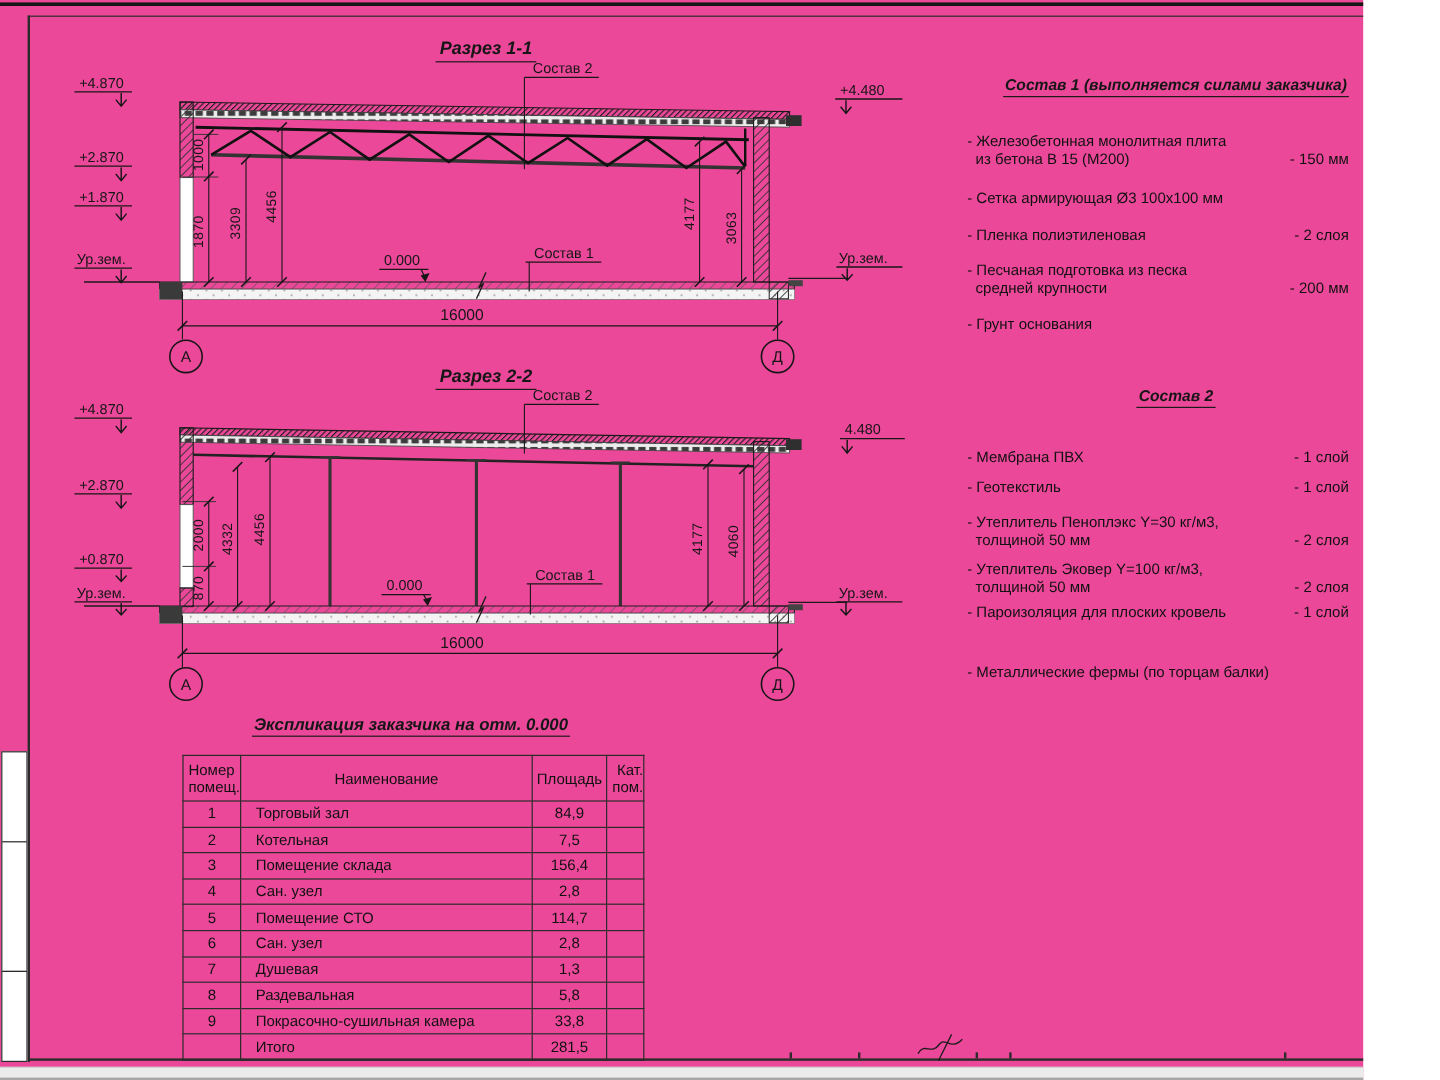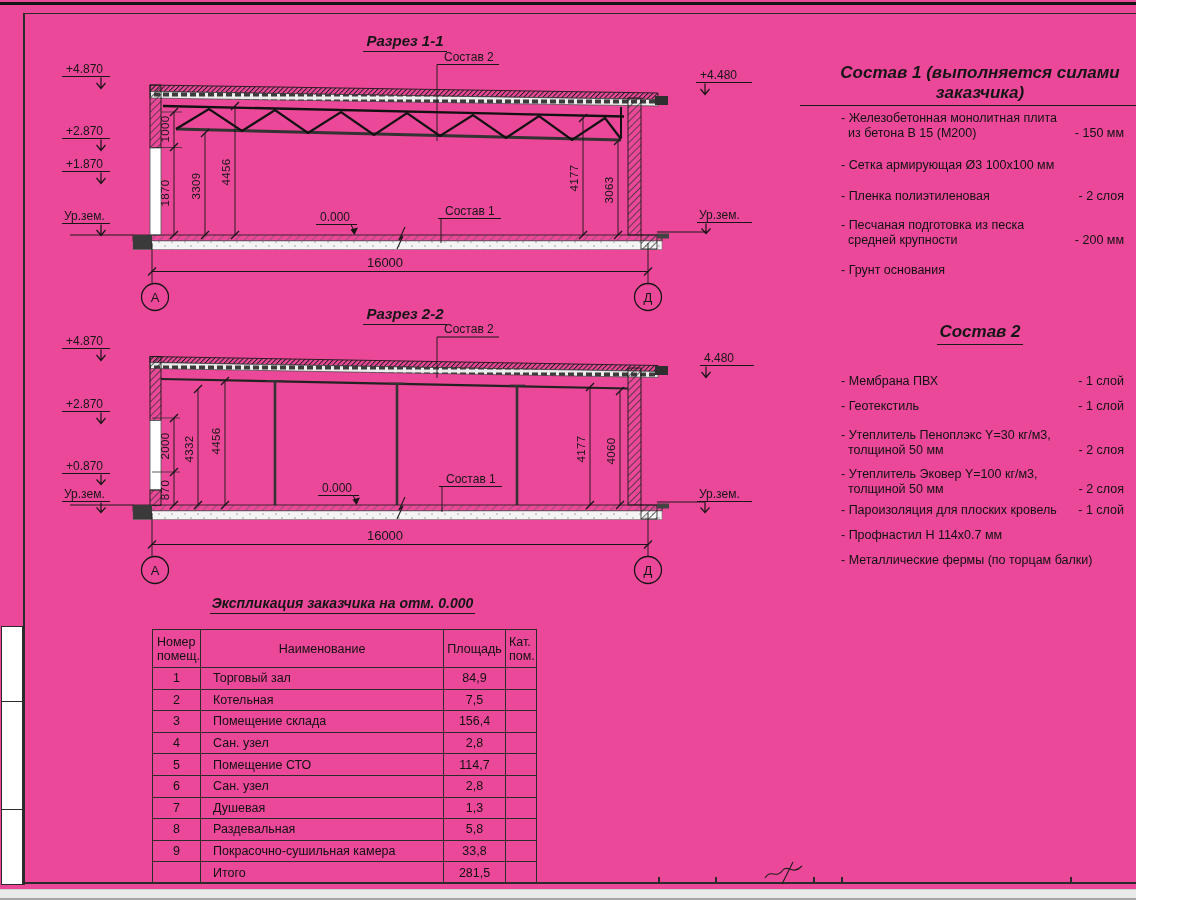--- a/index.html
+++ b/index.html
@@ -5,40 +5,40 @@
   * { box-sizing: border-box; margin: 0; padding: 0; }
   html,body { background:#fff; }
   body { font-family:"Liberation Sans", sans-serif; color:#161616; }
   #sheet { position:relative; width:1136px; height:900px; background:#ec4899; overflow:hidden; }
   .abs { position:absolute; }
   .hline, .vline { position:absolute; background:#2b2b2b; }
 
   
   .sec-title { position:absolute; text-align:center; font-style:italic; font-weight:bold; font-size:15px; }
   .sec-title span { display:inline-block; border-bottom:1.5px solid #1a1a1a; padding:0 3px 2px 3px; }
-  .list-head { position:absolute; text-align:center; font-style:italic; font-weight:bold; font-size:17px; }
+  .list-head { position:absolute; text-align:center; font-style:italic; font-weight:bold; font-size:13px; }
   .list-head span { display:inline-block; border-bottom:1.4px solid #1a1a1a; padding:0 2px 2px 2px; }
   .tbl-title { position:absolute; text-align:center; font-style:italic; font-weight:bold; font-size:14px; }
   .tbl-title span { display:inline-block; border-bottom:1.4px solid #1a1a1a; padding:0 2px 2px 2px; }
 
   
   .mat-item { position:absolute; left:806px; width:318px; display:flex; justify-content:space-between; align-items:flex-end; font-size:12.5px; line-height:15px; color:#111; }
-  .mat-item .nm { white-space:pre-line;margin-left:35px; }
+  .mat-item .nm { white-space:pre-line; }
   .mat-item .vl { white-space:nowrap; padding-left:6px; }
 
   
   #room-table { position:absolute; left:152px; top:629px; border-collapse:collapse; table-layout:fixed; }
   #room-table th, #room-table td { border:1.4px solid #2b2b2b; font-size:12.5px; font-weight:normal; color:#111; overflow:hidden; }
   #room-table th { height:38px; white-space:pre-line; line-height:14px; }
   #room-table td { height:21.6px; }
   .c-num { text-align:center; }
   .c-name { text-align:left; padding-left:12px; }
   .c-area { text-align:center; }
   th.h-num { text-align:left; padding-left:4px; }
-  th.h-cat { text-align:left; padding-left:3px; }
+  th.h-cat { text-align:right; padding-left:3px; }
 
   
   .margin-cell { position:absolute; left:1px; width:22px; border:1.2px solid #2b2b2b; background:#fff; }
 
   svg text { font-family:"Liberation Sans", sans-serif; fill:#161616; }
   .elev { font-size:12px; }
   .lbl  { font-size:12px; }
   .dim  { font-size:11.5px; letter-spacing:0.4px; }
   .span-dim { font-size:13px; }
   .axisl { font-size:13px; }
@@ -355,24 +355,20 @@
     </div>
   <div class="mat-item" style="top:467px;">
       <span class="nm">- Утеплитель Эковер Y=100 кг/м3,
 &nbsp;&nbsp;толщиной 50 мм</span>
       <span class="vl">- 2 слоя</span>
     </div>
   <div class="mat-item" style="top:503px;">
       <span class="nm">- Пароизоляция для плоских кровель</span>
       <span class="vl">- 1 слой</span>
     </div>
-  <div class="mat-item" style="top:528px;">
-      <span class="nm">- Профнастил Н 114х0.7 мм</span>
-      <span class="vl"></span>
-    </div>
   <div class="mat-item" style="top:553px;">
       <span class="nm">- Металлические фермы (по торцам балки)</span>
       <span class="vl"></span>
     </div>
 
   <div class="tbl-title" style="left:150px;top:595px;width:385px;"><span>Экспликация заказчика на отм. 0.000</span></div>
   <table id="room-table">
     <colgroup>
         <col style="width:45px">
         <col style="width:243px">

